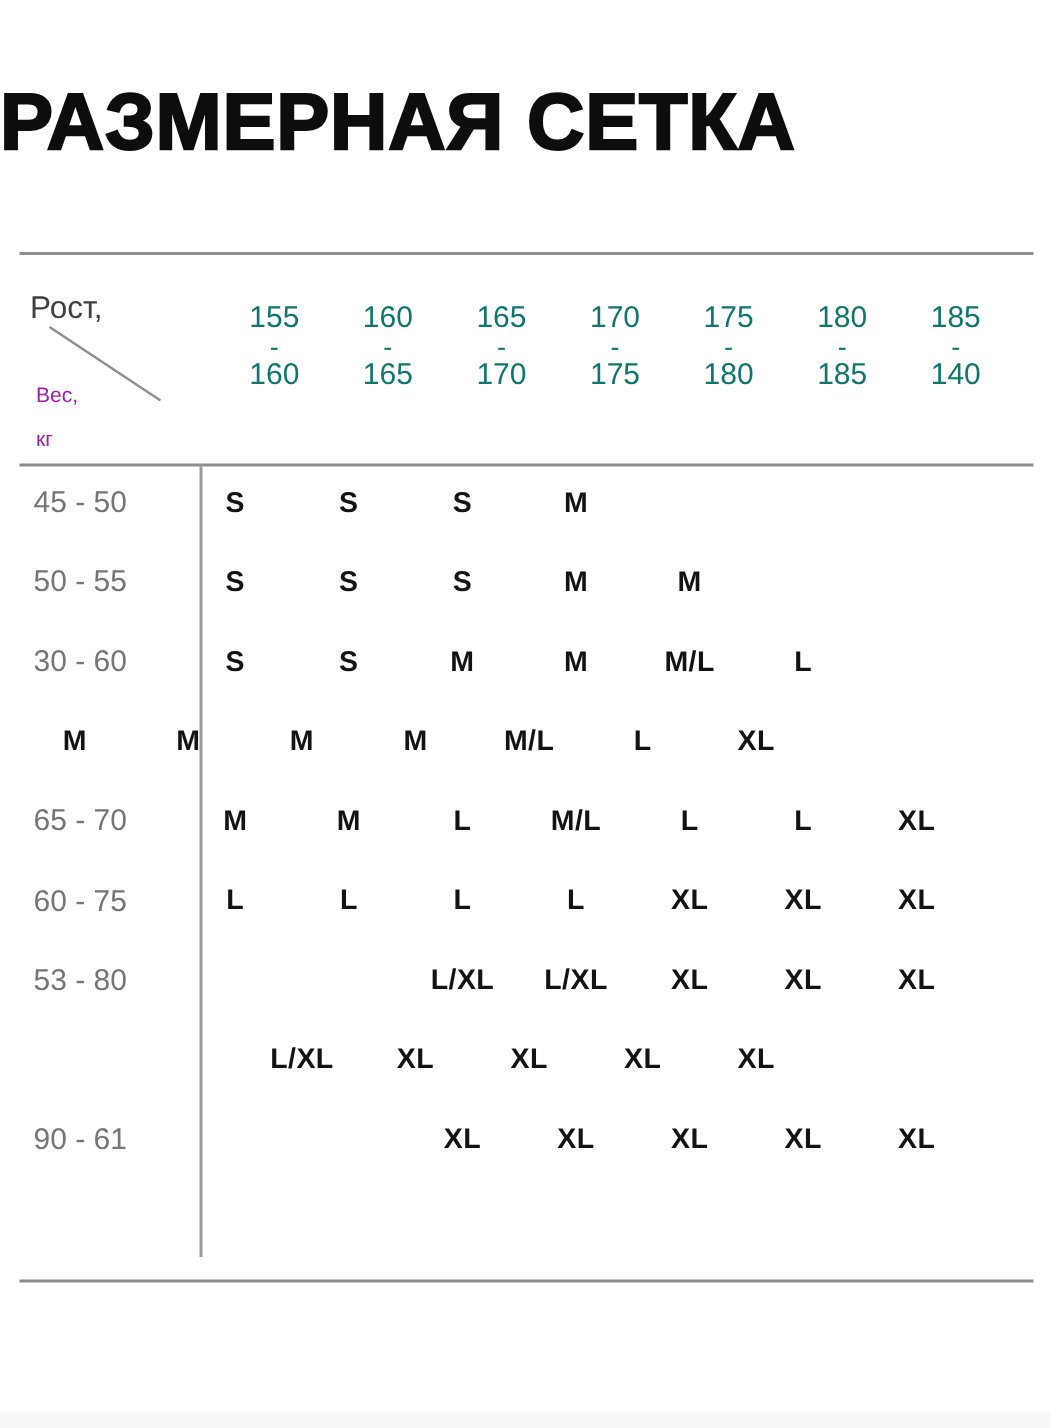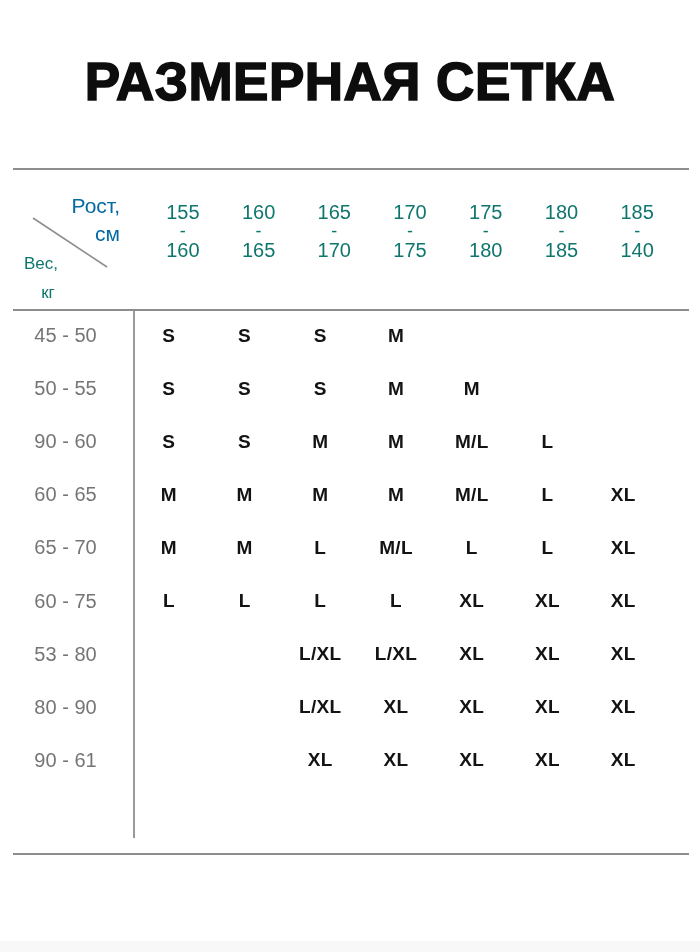--- a/index.html
+++ b/index.html
@@ -7,45 +7,44 @@
     width: 700px; height: 952px;
     background: #ffffff;
     font-family: "Liberation Sans", "DejaVu Sans", sans-serif;
     position: relative;
     overflow: hidden;
   }
   .page { position: absolute; inset: 0; }
 
   .title {
     position: absolute; top: 52px; left: 0; width: 700px;
-    text-align: center;
     font-size: 53px; font-weight: 900; line-height: 60px;
     color: #0d0d0d;
     -webkit-text-stroke: 1.6px #0d0d0d;
     letter-spacing: 0.5px;
     white-space: nowrap;
   }
 
   .hline { position: absolute; left: 13px; width: 676px; height: 2px; background: #8d8d8d; }
   .hline.top    { top: 168px; }
   .hline.mid    { top: 309px; }
   .hline.bottom { top: 853px; }
 
   .vline { position: absolute; left: 133px; top: 311px; width: 1.5px; height: 527px; background: #9a9a9a; }
 
   
   .corner-height {
     position: absolute; left: 20px; top: 192px; width: 100px;
-    text-align: right; color: #0369a1; font-size: 21px; line-height: 28px;
+    text-align: left; color: #404040; font-size: 21px; line-height: 28px;
   }
   .corner-weight {
     position: absolute; left: 24px; top: 249px; width: 48px;
-    text-align: left; color: #0f766e; font-size: 17px; line-height: 29px;
-  }
-  .corner-weight .unit { display: block; text-align: center; }
+    text-align: left; color: #a21caf; font-size: 14px; line-height: 29px;
+  }
+  .corner-weight .unit { display: block; }
   .corner-height .unit { display: block; }
   .diag { position: absolute; left: 30px; top: 213px; width: 80px; height: 58px; }
 
   
   .col-headers {
     position: absolute; left: 145px; top: 203px; width: 530px;
     display: flex;
   }
   .hcell {
     flex: 1; text-align: center;
@@ -55,21 +54,21 @@
   .hcell .dash { font-size: 18px; }
 
   
   .rows {
     position: absolute; left: 0; top: 309px; width: 700px; height: 478px;
     display: flex; flex-direction: column;
   }
   .row { flex: 1; display: flex; align-items: center; }
   .wlabel {
     width: 107px; text-align: center;
-    color: #757575; font-size: 20px; padding-left: 12px;
+    color: #757575; font-size: 20px;
   }
   .cells { margin-left: 12px; width: 530px; display: flex; }
   .cell {
     flex: 1; text-align: center;
     color: #131313; font-size: 19px; font-weight: bold;
     letter-spacing: 0.3px;
   }
 
   .footer-strip {
     position: absolute; left: 0; top: 941px; width: 700px; height: 11px;
@@ -87,21 +86,20 @@
   <div class="hline mid"></div>
   <div class="hline bottom"></div>
   <div class="vline"></div>
 
   <svg class="diag" viewBox="0 0 80 58">
     <line x1="3" y1="5" x2="77" y2="54" stroke="#8e8e8e" stroke-width="1.6"></line>
   </svg>
 
   <div class="corner-height">
     <span>Рост,</span>
-    <span class="unit">см</span>
   </div>
   <div class="corner-weight">
     <span>Вес,</span>
     <span class="unit">кг</span>
   </div>
 
   <div class="col-headers">
     <div class="hcell">
       <span>155</span>
       <span class="dash">-</span>
@@ -161,34 +159,33 @@
         <div class="cell">S</div>
         <div class="cell">S</div>
         <div class="cell">M</div>
         <div class="cell">M</div>
         <div class="cell"></div>
         <div class="cell"></div>
       </div>
     </div>
 
     <div class="row">
-      <div class="wlabel">90 - 60</div>
+      <div class="wlabel">30 - 60</div>
       <div class="cells">
         <div class="cell">S</div>
         <div class="cell">S</div>
         <div class="cell">M</div>
         <div class="cell">M</div>
         <div class="cell">M/L</div>
         <div class="cell">L</div>
         <div class="cell"></div>
       </div>
     </div>
 
     <div class="row">
-      <div class="wlabel">60 - 65</div>
       <div class="cells">
         <div class="cell">M</div>
         <div class="cell">M</div>
         <div class="cell">M</div>
         <div class="cell">M</div>
         <div class="cell">M/L</div>
         <div class="cell">L</div>
         <div class="cell">XL</div>
       </div>
     </div>
@@ -226,21 +223,20 @@
         <div class="cell"></div>
         <div class="cell">L/XL</div>
         <div class="cell">L/XL</div>
         <div class="cell">XL</div>
         <div class="cell">XL</div>
         <div class="cell">XL</div>
       </div>
     </div>
 
     <div class="row">
-      <div class="wlabel">80 - 90</div>
       <div class="cells">
         <div class="cell"></div>
         <div class="cell"></div>
         <div class="cell">L/XL</div>
         <div class="cell">XL</div>
         <div class="cell">XL</div>
         <div class="cell">XL</div>
         <div class="cell">XL</div>
       </div>
     </div>

